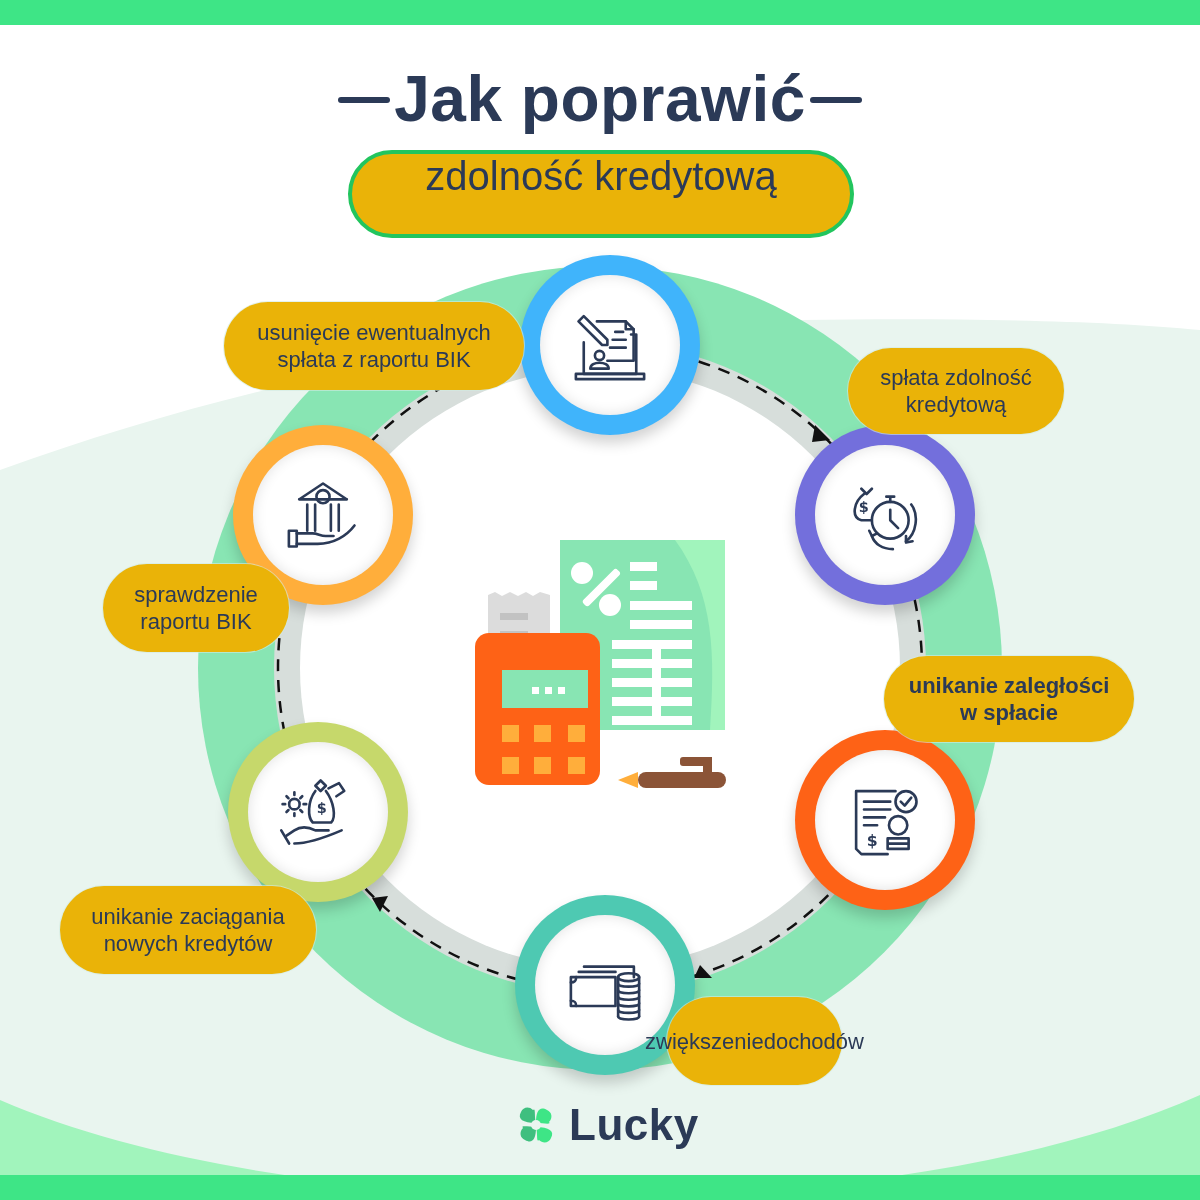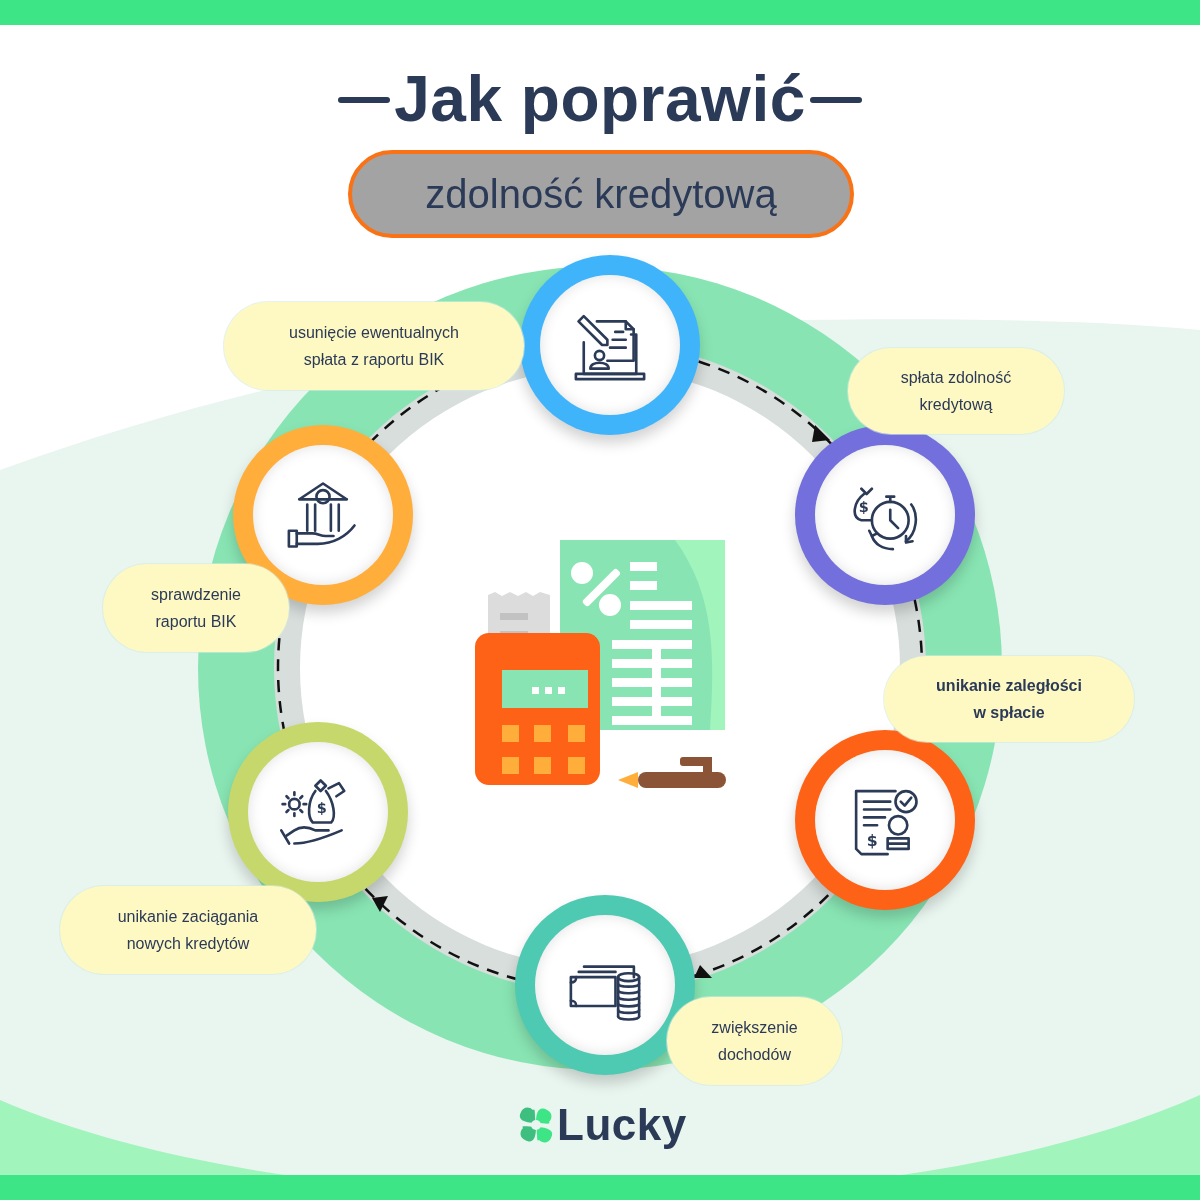--- a/index.html
+++ b/index.html
@@ -3,27 +3,27 @@
 <meta charset="utf-8">
 <style>
   html, body { margin:0; padding:0; }
   body { width:1200px; height:1200px; position:relative; overflow:hidden; background:#ffffff; font-family:"Liberation Sans", "DejaVu Sans", sans-serif; }
   .abs { position:absolute; }
   .bar-top { left:0; top:0; width:1200px; height:25px; }
   .bar-bottom { left:0; top:1175px; width:1200px; height:25px; }
   .bg-svg { left:0; top:0; width:1200px; height:1200px; }
   .title { left:0; top:62px; width:1200px; text-align:center; font-size:64px; font-weight:bold; color:#2b3a57; letter-spacing:0.5px; }
   .dash { top:97px; width:52px; height:6px; border-radius:3px; background:#2b3a57; }
-  .subtitle-pill { left:348px; top:150px; width:498px; height:80px; border:4px solid #f97316; border-radius:44px; background:#a3a3a3; display:flex; align-items:center; justify-content:center; }
+  .subtitle-pill { left:348px; top:150px; width:498px; height:80px; border:4px solid #22c55e; border-radius:44px; background:#eab308; display:flex; justify-content:center; }
   .subtitle-pill span { font-size:40px; color:#2b3a57; }
-  .label { background:#fef9c3; border-radius:46px; display:flex; align-items:center; justify-content:center; text-align:center; font-size:16px; line-height:27px; color:#2b3a57; box-shadow:0 0 0 1px rgba(210,235,225,0.6); }
+  .label { background:#eab308; border-radius:46px; display:flex; align-items:center; justify-content:center; text-align:center; font-size:22px; line-height:27px; color:#2b3a57; box-shadow:0 0 0 1px rgba(210,235,225,0.6); }
   .node { width:180px; height:180px; border-radius:50%; display:flex; align-items:center; justify-content:center; box-shadow:0 8px 14px rgba(0,0,0,0.18); }
   .node-inner { width:140px; height:140px; border-radius:50%; background:#fff; display:flex; align-items:center; justify-content:center; box-shadow:inset 0 0 14px rgba(0,0,0,0.12); }
   .node-inner svg { width:84px; height:84px; }
-  .logo { left:515px; top:1100px; height:50px; display:flex; align-items:center; gap:0; }
+  .logo { left:515px; top:1100px; height:50px; display:flex; align-items:center; gap:12px; }
   .logo-text { font-size:44px; font-weight:bold; color:#2b3a57; letter-spacing:0.5px; }
 </style>
 </head>
 <body>
 
 <svg class="abs bg-svg" viewBox="0 0 1200 1200">
 
   <path d="M0,470 C250,380 500,330 800,320 C950,318 1100,320 1200,330 L1200,1200 L0,1200 Z" fill="#e9f5ef"></path>
 
   <path d="M0,1100 C300,1230 900,1230 1200,1095 L1200,1200 L0,1200 Z" fill="#a1f4bc"></path>
@@ -187,21 +187,21 @@
 <div class="abs label" style="left:848px;top:348px;width:216px;height:86px;flex-direction:column;">
   <span>spłata zdolność</span>
   <span>kredytową</span>
 </div>
 
 <div class="abs label" style="left:884px;top:656px;width:250px;height:86px;flex-direction:column;font-weight:bold;">
   <span>unikanie zaległości</span>
   <span>w spłacie</span>
 </div>
 
-<div class="abs label" style="left:667px;top:997px;width:175px;height:88px;flex-direction:column;">
+<div class="abs label" style="left:667px;top:997px;width:175px;height:88px;">
   <span>zwiększenie</span>
   <span>dochodów</span>
 </div>
 
 <div class="abs label" style="left:60px;top:886px;width:256px;height:88px;flex-direction:column;text-align:center;">
   <span>unikanie zaciągania</span>
   <span>nowych kredytów</span>
 </div>
 
 <div class="abs label" style="left:103px;top:564px;width:186px;height:88px;flex-direction:column;">

